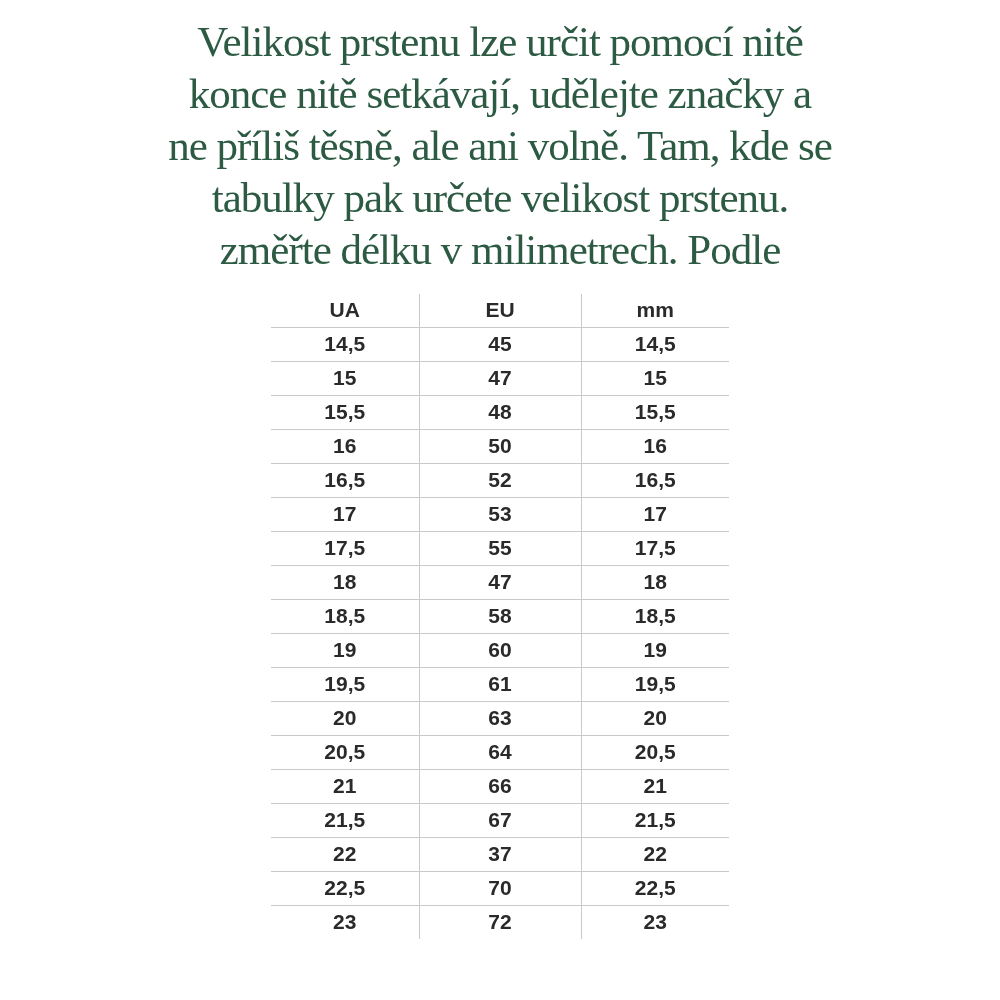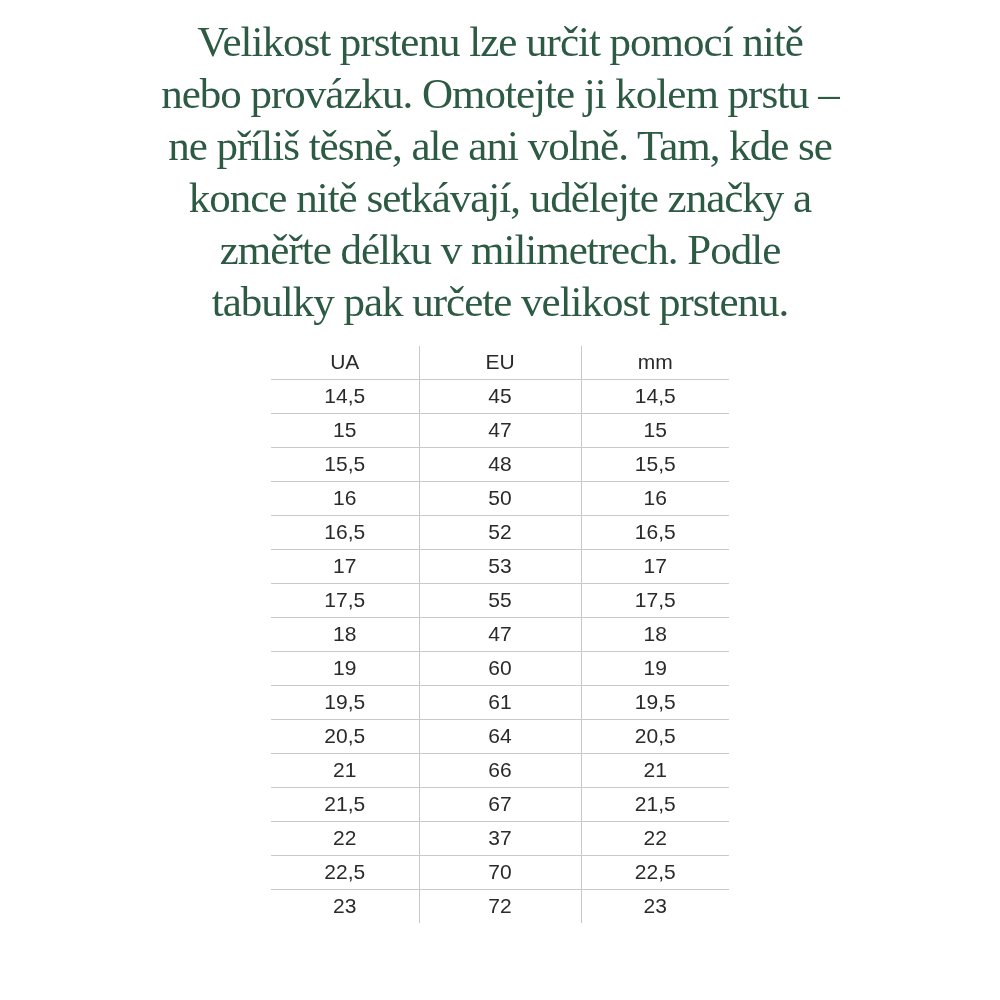--- a/index.html
+++ b/index.html
@@ -33,45 +33,44 @@
     margin:18px auto 0;
     font-size:21px;
     color:var(--table-text);
   }
   .size-table col.c1{width:148px;}
   .size-table col.c2{width:162px;}
   .size-table col.c3{width:148px;}
   .size-table th,
   .size-table td{
     text-align:center;
-    font-weight:400;
+    font-weight:700;
     padding:4px 0 5px;
     line-height:24px;
   }
   .size-table th:nth-child(-n+2),
   .size-table td:nth-child(-n+2){
     border-right:1px solid var(--border-color);
   }
   .size-table thead th{
     border-bottom:1px solid var(--border-color);
   }
   .size-table tbody tr:not(:last-child) td{
     border-bottom:1px solid var(--border-color);
   }
 </style>
 </head>
 <body>
 
 <div class="intro">
   <div class="intro-line">Velikost prstenu lze určit pomocí nitě</div>
-  <div class="intro-line">nebo provázku. Omotejte ji kolem prstu –</div>
+  <div class="intro-line">konce nitě setkávají, udělejte značky a</div>
   <div class="intro-line">ne příliš těsně, ale ani volně. Tam, kde se</div>
-  <div class="intro-line">konce nitě setkávají, udělejte značky a</div>
+  <div class="intro-line">tabulky pak určete velikost prstenu.</div>
   <div class="intro-line">změřte délku v milimetrech. Podle</div>
-  <div class="intro-line">tabulky pak určete velikost prstenu.</div>
 </div>
 
 <table class="size-table">
   <colgroup>
     <col class="c1">
       <col class="c2">
       <col class="c3">
   </colgroup>
   <thead>
     <tr>
@@ -115,28 +114,38 @@
         <td>17,5</td>
         <td>55</td>
         <td>17,5</td>
       </tr>
       <tr>
         <td>18</td>
         <td>47</td>
         <td>18</td>
       </tr>
       <tr>
+        <td>18,5</td>
+        <td>58</td>
+        <td>18,5</td>
+      </tr>
+      <tr>
         <td>19</td>
         <td>60</td>
         <td>19</td>
       </tr>
       <tr>
         <td>19,5</td>
         <td>61</td>
         <td>19,5</td>
+      </tr>
+      <tr>
+        <td>20</td>
+        <td>63</td>
+        <td>20</td>
       </tr>
       <tr>
         <td>20,5</td>
         <td>64</td>
         <td>20,5</td>
       </tr>
       <tr>
         <td>21</td>
         <td>66</td>
         <td>21</td>

